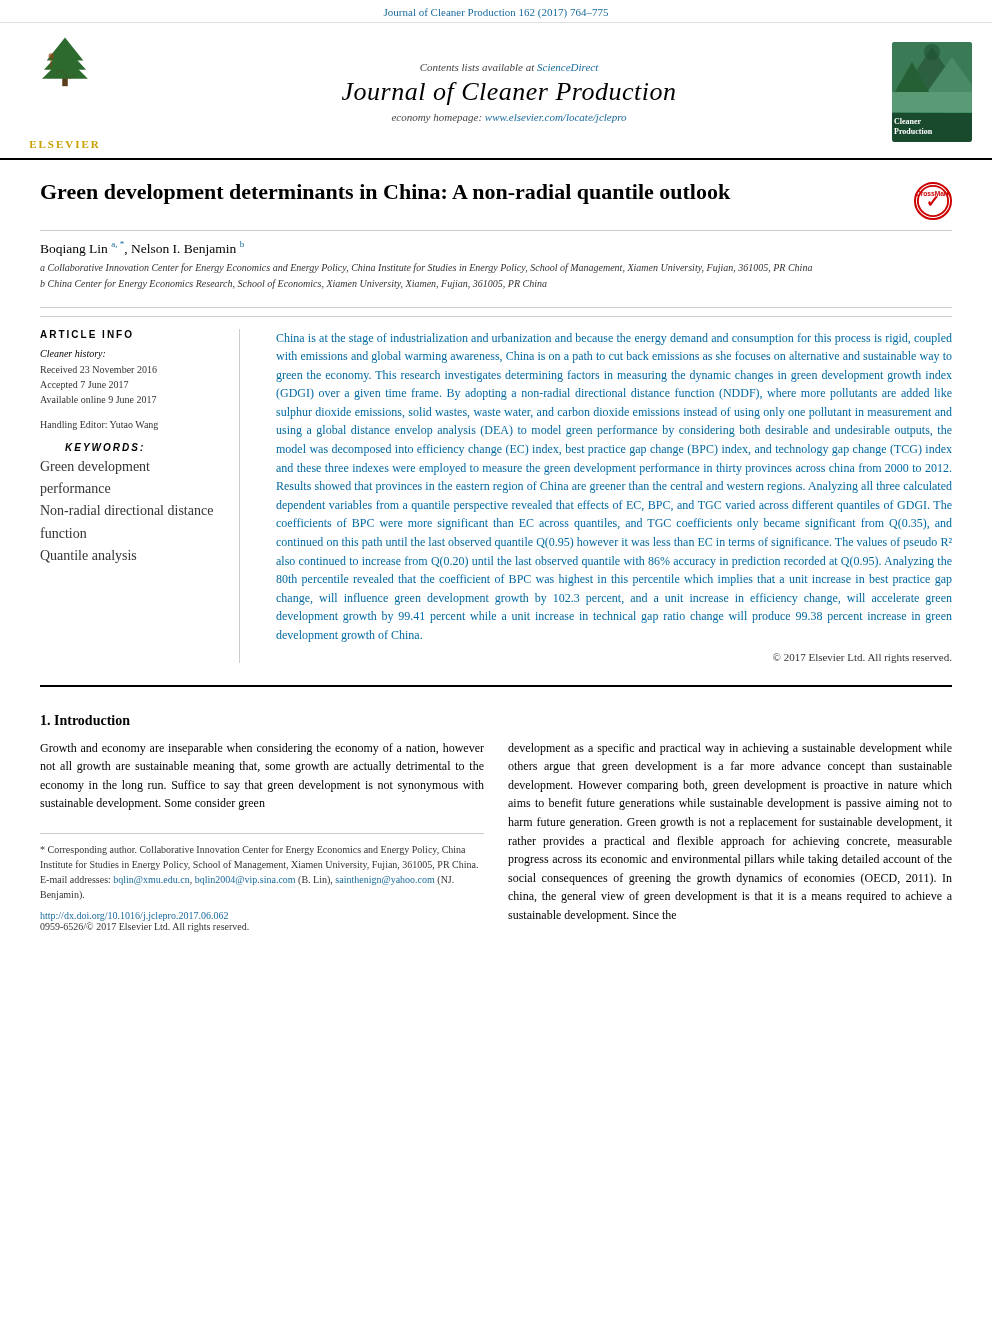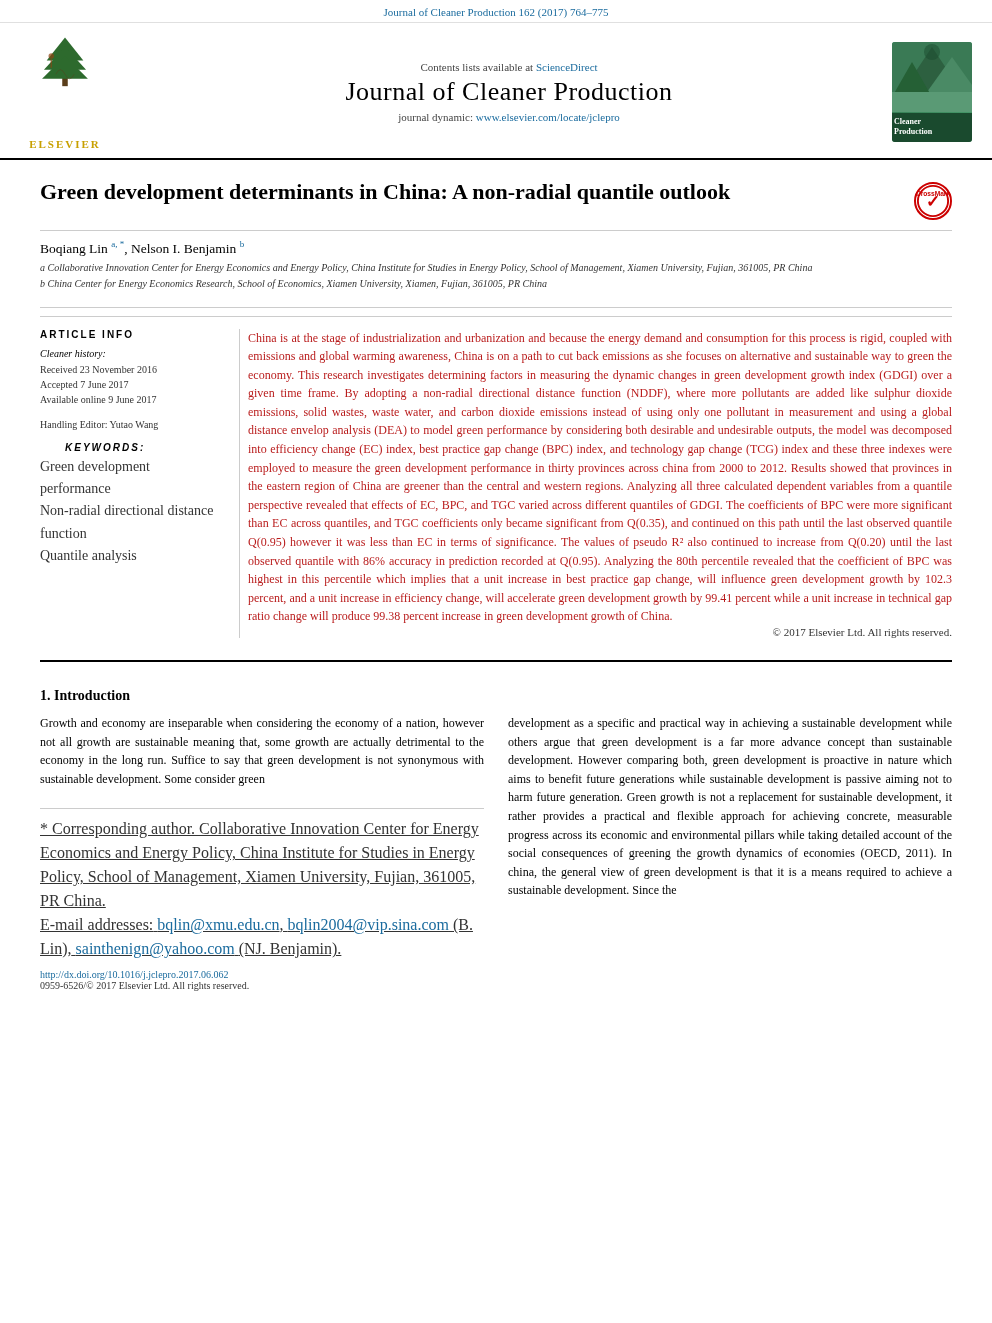--- a/index.html
+++ b/index.html
@@ -43,20 +43,21 @@
     .elsevier-text {
       font-size: 11px;
       font-weight: bold;
       letter-spacing: 2px;
       color: #c8a000;
       margin-top: 2px;
     }
     .header-center {
       flex: 1;
       text-align: center;
+      font-style: italic;
     }
     .science-direct-line {
       font-size: 11px;
       color: #444;
       margin-bottom: 4px;
     }
     .science-direct-line a {
       color: #1a6b9e;
       text-decoration: none;
     }
@@ -153,21 +154,21 @@
     }
     .affil-line {
       font-size: 10px;
       font-style: italic;
       color: #333;
       margin-bottom: 2px;
       line-height: 1.4;
     }
     .two-col {
       display: flex;
-      gap: 8px;
+      gap: 36px;
       padding: 12px 0;
       border-top: 1px solid #ccc;
     }
     .left-col {
       width: 200px;
       flex-shrink: 0;
       border-right: 1px solid #ccc;
       padding-right: 16px;
     }
     .right-col {
@@ -209,27 +210,28 @@
       margin-left: 25px;
     }
     .keywords-section .kw-item {
       font-size: 14px;
       color: #333;
       line-height: 1.6;
     }
     .abstract-text {
       font-size: 12px;
       line-height: 1.55;
-      color: #b91c1c;
+      color: #0369a1;
       text-align: justify;
     }
     .copyright-line {
       font-size: 11px;
       text-align: right;
       color: #333;
+      margin-top: 6px;
     }
     .separator {
       border: none;
       border-top: 2px solid #000;
       margin: 10px 0;
     }
     .thin-sep {
       border: none;
       border-top: 1px solid #ccc;
       margin: 8px 0;
@@ -259,24 +261,23 @@
       text-align: justify;
       color: #000;
       margin-bottom: 8px;
     }
     .footnote-section {
       border-top: 1px solid #ccc;
       padding-top: 8px;
       margin-top: 20px;
     }
     .footnote-text {
-      font-size: 16px;
+      font-size: 10px;
       color: #333;
       line-height: 1.5;
-      text-decoration: underline;
     }
     .footnote-text a {
       color: #1a6b9e;
       text-decoration: none;
     }
     .doi-section {
       margin-top: 8px;
     }
     .doi-text {
       font-size: 10px;
@@ -317,21 +318,21 @@
     </div>
   </div>
 
   <div class="header-center">
     <div class="science-direct-line">
       <span>Contents lists available at</span>
       <a href="#">ScienceDirect</a>
     </div>
     <div class="journal-title-header">Journal of Cleaner Production</div>
     <div class="homepage-line">
-      <span>journal dynamic:</span>
+      <span>economy homepage:</span>
       <a href="#">www.elsevier.com/locate/jclepro</a>
     </div>
   </div>
 
   <div class="cleaner-prod-badge">
     <div class="badge-mountain">
       <svg width="80" height="70" viewBox="0 0 80 70">
         <rect width="80" height="70" fill="#3a7a55"></rect>
         <polygon points="40,5 10,50 70,50" fill="#2d6040"></polygon>
         <polygon points="60,15 35,50 85,50" fill="#4a8a65"></polygon>

